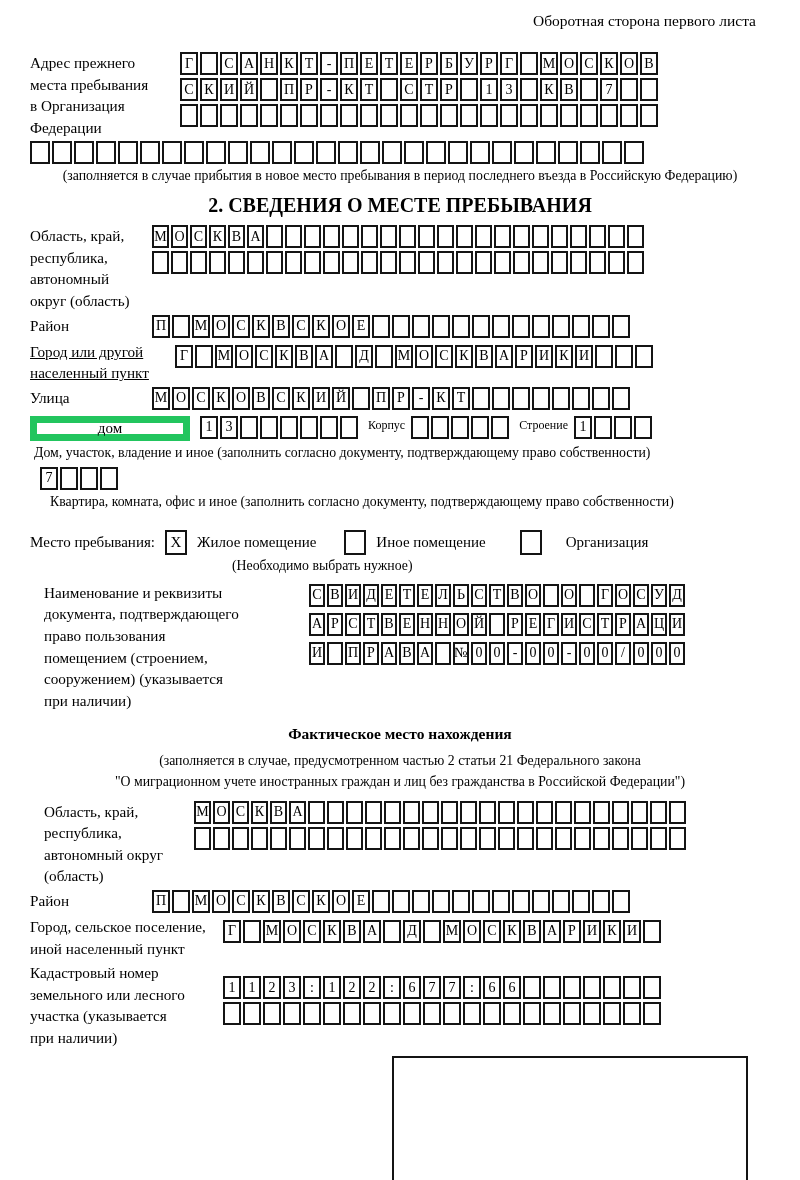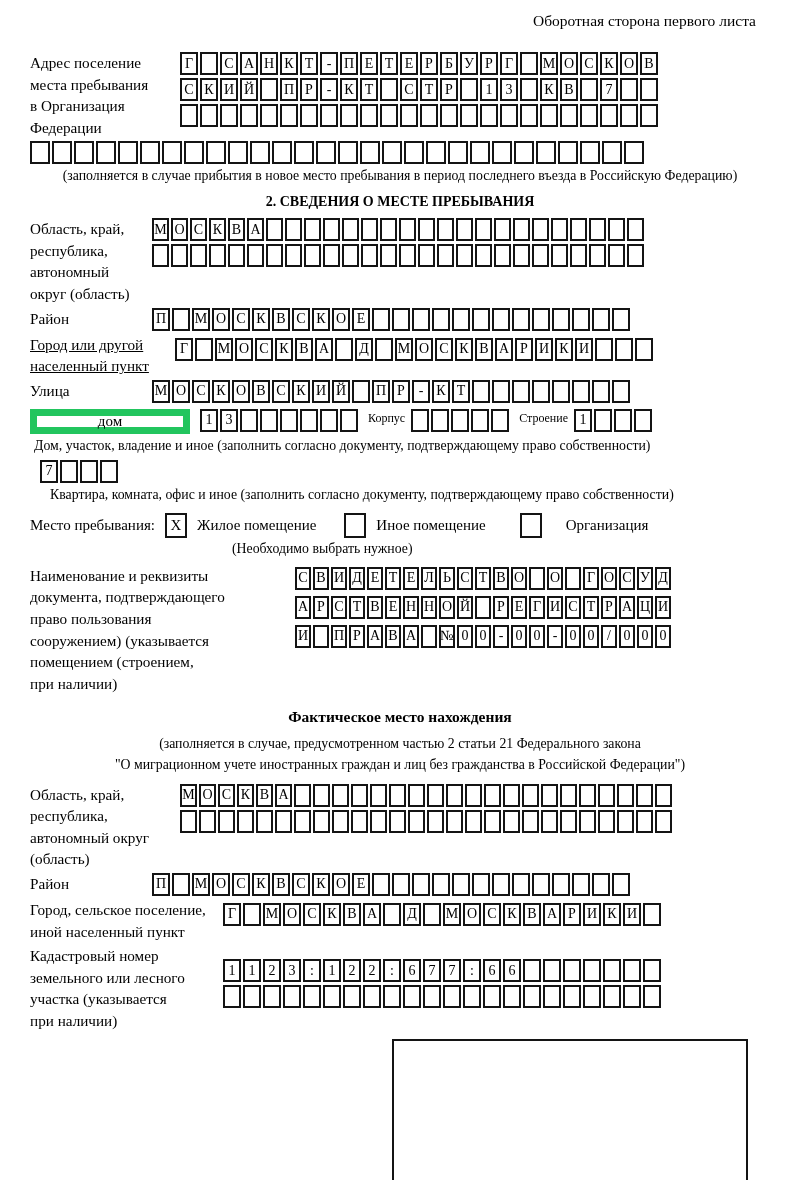--- a/index.html
+++ b/index.html
@@ -24,35 +24,35 @@
     border:2px solid #141414;
     display:flex; align-items:center; justify-content:center;
     font-size:14px; line-height:1; background:#fff;
   }
   .cells-wide .cell { width:20px; }
   .cells-26 .cell { width:17px; }
   .cells-doc .cell { width:16px; }
   .cells-22 .cell { width:18px; }
 
   .caption { text-align:center; font-size:13.8px; margin-top:4px; }
-  .sec-title { text-align:center; font-weight:bold; font-size:14px; margin:10px 0 8px 0; }
+  .sec-title { text-align:center; font-weight:bold; font-size:20px; margin:10px 0 8px 0; }
 
   .w150 { width:150px; } .w122 { width:122px; } .w145 { width:145px;text-decoration:underline; }
   .w265 { width:265px; } .w193 { width:193px; }
 
-  .mt3 { margin-top:3px; } .mt6 { margin-top:6px; } .mt8 { margin-top:8px; }
+  .mt3 { margin-top:3px; } .mt6 { margin-top:6px; } .mt8 { margin-top:8px;margin-left:14px; }
 
   .field-box {
     border:7px solid #22c55e; height:25px;
     display:flex; align-items:center; justify-content:center;
     font-size:15px;
   }
   .inline-lbl { font-size:12px; padding:2px 6px 0 10px; }
 
-  .chk-row { display:flex; align-items:center; margin-top:10px; }
+  .chk-row { display:flex; align-items:center; margin-top:20px; }
   .checkbox {
     width:22px; height:25px; border:2px solid #141414;
     display:flex; align-items:center; justify-content:center;
     font-size:15px; margin:0 10px;
   }
   .chk-note { font-size:13.8px; margin-left:202px; margin-top:3px; }
 
   .center-note { text-align:center; font-size:13.8px; line-height:1.5; }
   .fact-title { text-align:center; font-weight:bold; font-size:15.5px; margin:14px 0 8px 0; }
 
@@ -64,21 +64,21 @@
 </style>
 </head>
 <body>
 
 <div class="page">
 
   <div class="header-note">Оборотная сторона первого листа</div>
 
   <div class="frow">
     <div class="flabel w150">
-        <div>Адрес поселение</div>
+        <div>Адрес прежнего</div>
         <div>места пребывания</div>
         <div>в Организация</div>
         <div>Федерации</div>
       </div>
     <div class="rows">
       <div class="cells">
           <span class="cell">Г</span>
           <span class="cell"></span>
           <span class="cell">С</span>
           <span class="cell">А</span>
@@ -402,22 +402,22 @@
     <span class="checkbox" style="margin-left:34px"></span>
     <span style="margin-left:14px">Организация</span>
   </div>
   <div class="chk-note">(Необходимо выбрать нужное)</div>
 
   <div class="frow mt8">
     <div class="flabel w265">
         <div>Наименование и реквизиты</div>
         <div>документа, подтверждающего</div>
         <div>право пользования</div>
+        <div>помещением (строением,</div>
         <div>сооружением) (указывается</div>
-        <div>помещением (строением,</div>
         <div>при наличии)</div>
       </div>
     <div class="rows" style="gap:6px;padding-top:2px">
       <div class="cells cells-doc">
           <span class="cell">С</span>
           <span class="cell">В</span>
           <span class="cell">И</span>
           <span class="cell">Д</span>
           <span class="cell">Е</span>
           <span class="cell">Т</span>

